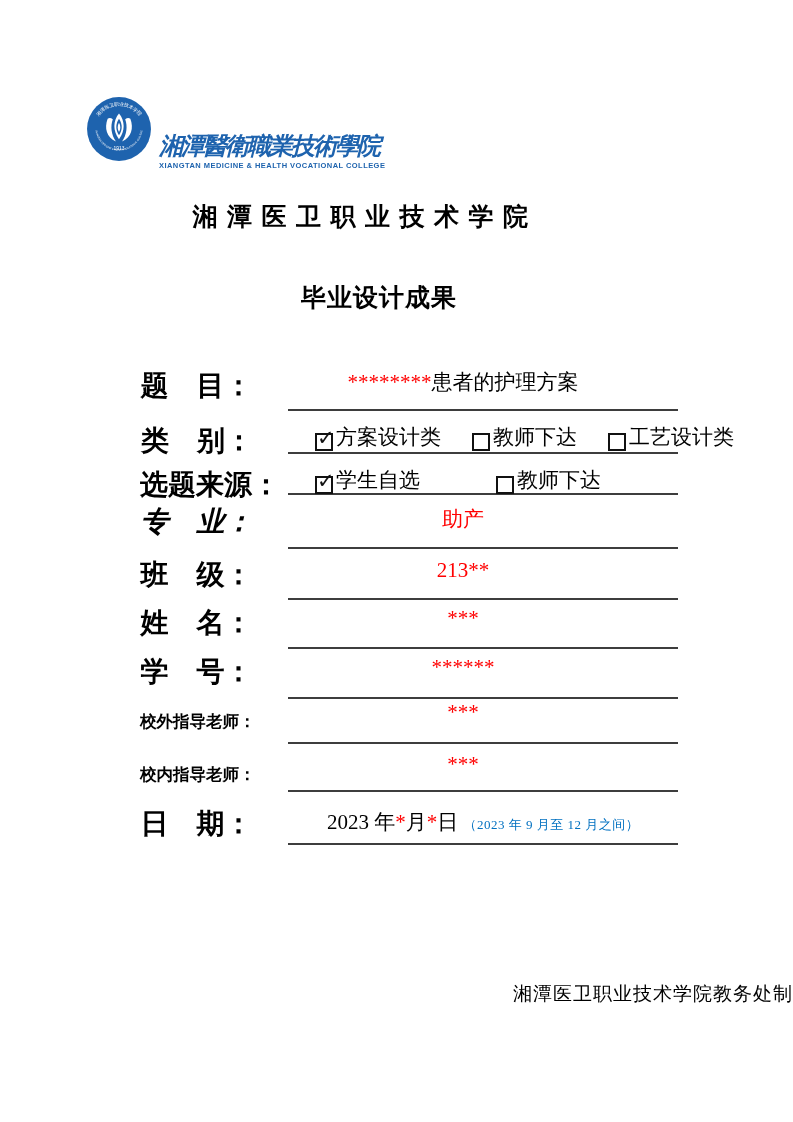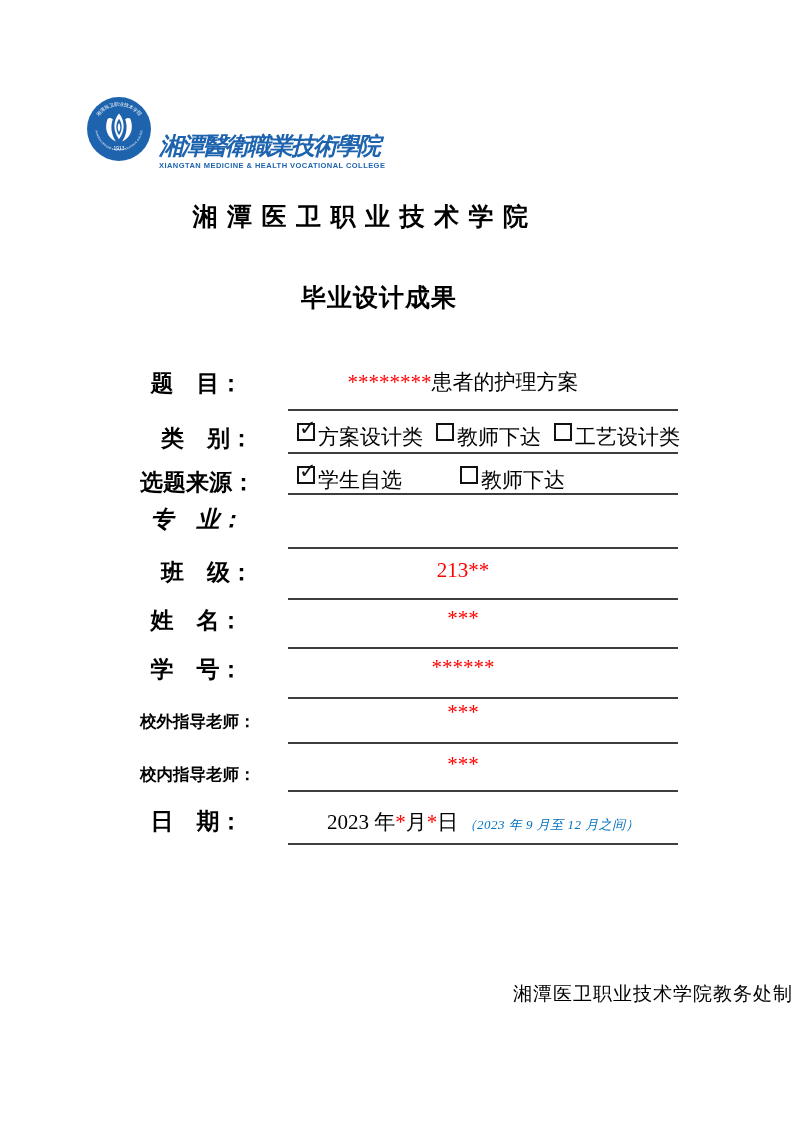--- a/index.html
+++ b/index.html
@@ -24,48 +24,48 @@
     position:absolute;top:200px;left:0;width:730px;text-align:center;
     font-size:25px;font-weight:bold;letter-spacing:0.38em;white-space:nowrap;
   }
   .subtitle{
     position:absolute;top:281px;left:0;width:758px;text-align:center;
     font-size:25px;font-weight:bold;letter-spacing:1px;
   }
   
   .flabel{
     position:absolute;left:140px;width:113px;text-align:center;
-    font-weight:bold;font-size:23px;line-height:1.15;white-space:nowrap;
+    font-weight:bold;font-size:28px;line-height:1.15;white-space:nowrap;
   }
   .flabel.small{font-size:16.5px;}
   .fline{position:absolute;left:288px;width:390px;height:0;border-top:2px solid #3d3d3d;}
   .fvalue{
     position:absolute;left:288px;width:390px;text-align:center;
     font-family:"Liberation Serif","DejaVu Serif",serif;font-size:21px;
     transform:translateX(-20px);white-space:nowrap;
   }
   .fvalue.nooffset{transform:none;}
   .opts{
     position:absolute;left:297px;display:flex;align-items:center;
     font-family:"Liberation Serif","DejaVu Serif",serif;font-size:21px;white-space:nowrap;
   }
   .opts.g1{gap:13px;} .opts.g2{gap:58px;}
-  .opt{display:inline-flex;align-items:flex-start;}
+  .opt{display:inline-flex;align-items:flex-end;margin-left:18px;}
   .cb{
     display:inline-block;width:14px;height:14px;border:2px solid #111;
     margin-right:3px;position:relative;box-sizing:content-box;background:#fff;
   }
   .cb.checked::after{
     content:"✓";position:absolute;left:0px;top:-9px;font-size:21px;color:#111;
     font-family:"DejaVu Sans",sans-serif;
   }
   .red{color:#ff0000;}
-  .note{color:#0070c0;font-size:13px;letter-spacing:0.5px;font-style:italic;}
+  .note{color:#0070c0;font-size:13px;letter-spacing:0.5px;}
   
-  .lr1{top:370px;} .lr2{top:425px;text-align:right;} .lr3{top:469px;} .lr4{top:506px;font-style:italic;} .lr5{top:559px;text-align:right;}
+  .lr1{top:370px;} .lr2{top:425px;text-align:right;} .lr3{top:469px;} .lr4{top:506px;font-style:italic;} .lr5{top:559px;}
   .lr6{top:607px;} .lr7{top:656px;} .lr8{top:712px;} .lr9{top:765px;} .lr10{top:808px;}
   .ln1{top:409px;} .ln2{top:452px;} .ln3{top:493px;} .ln4{top:547px;} .ln5{top:598px;}
   .ln6{top:647px;} .ln7{top:697px;} .ln8{top:742px;} .ln9{top:790px;} .ln10{top:843px;}
   .vr1{top:368px;} .vr2{top:423px;} .vr3{top:466px;} .vr4{top:505px;} .vr5{top:558px;}
   .vr6{top:606px;} .vr7{top:655px;} .vr8{top:700px;} .vr9{top:752px;} .vr10{top:808px;}
   
   .footer{
     position:absolute;top:981px;left:0;width:100%;text-align:right;
     font-family:"Liberation Serif","DejaVu Serif",serif;font-size:19px;letter-spacing:1px;
   }
@@ -151,20 +151,21 @@
     <span class="opt">
       <span class="cb checked"></span>
       <span>学生自选</span>
     </span>
     <span class="opt">
       <span class="cb"></span>
       <span>教师下达</span>
     </span>
   </div>
 
+  <div class="fvalue vr4 red">助产</div>
   <div class="fvalue vr5 red">213**</div>
   <div class="fvalue vr6 red">***</div>
   <div class="fvalue vr7 red">******</div>
   <div class="fvalue vr8 red">***</div>
   <div class="fvalue vr9 red">***</div>
 
   <div class="fvalue vr10 nooffset">
     <span>2023 年</span><span class="red">*</span><span>月</span><span class="red">*</span><span>日</span>
     <span class="note">（2023 年 9 月至 12 月之间）</span>
   </div>

